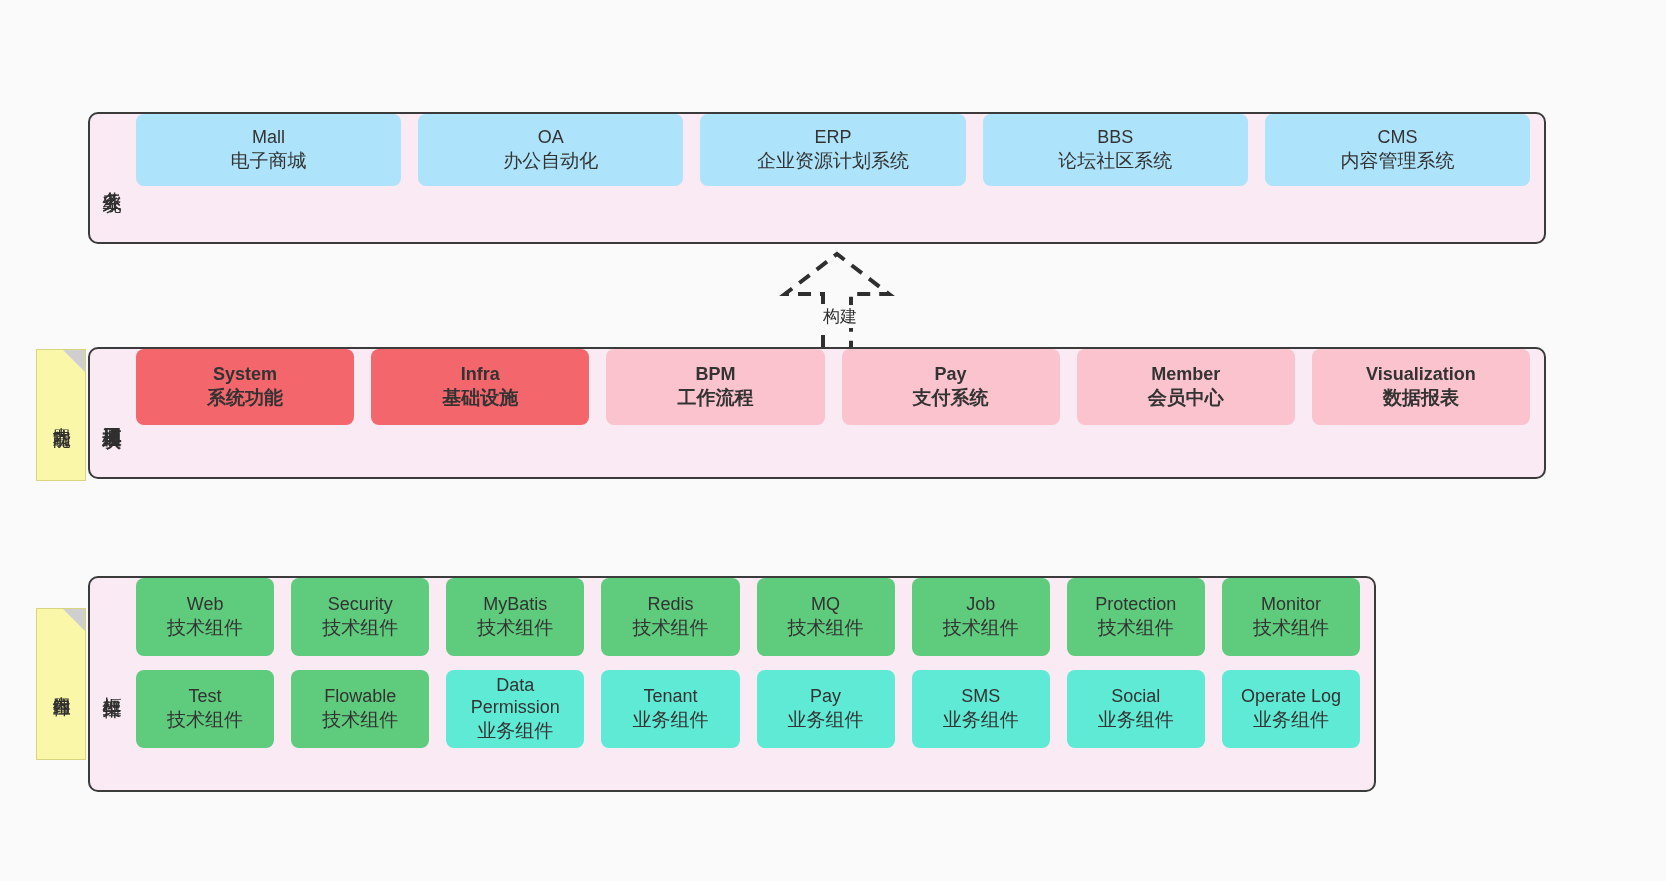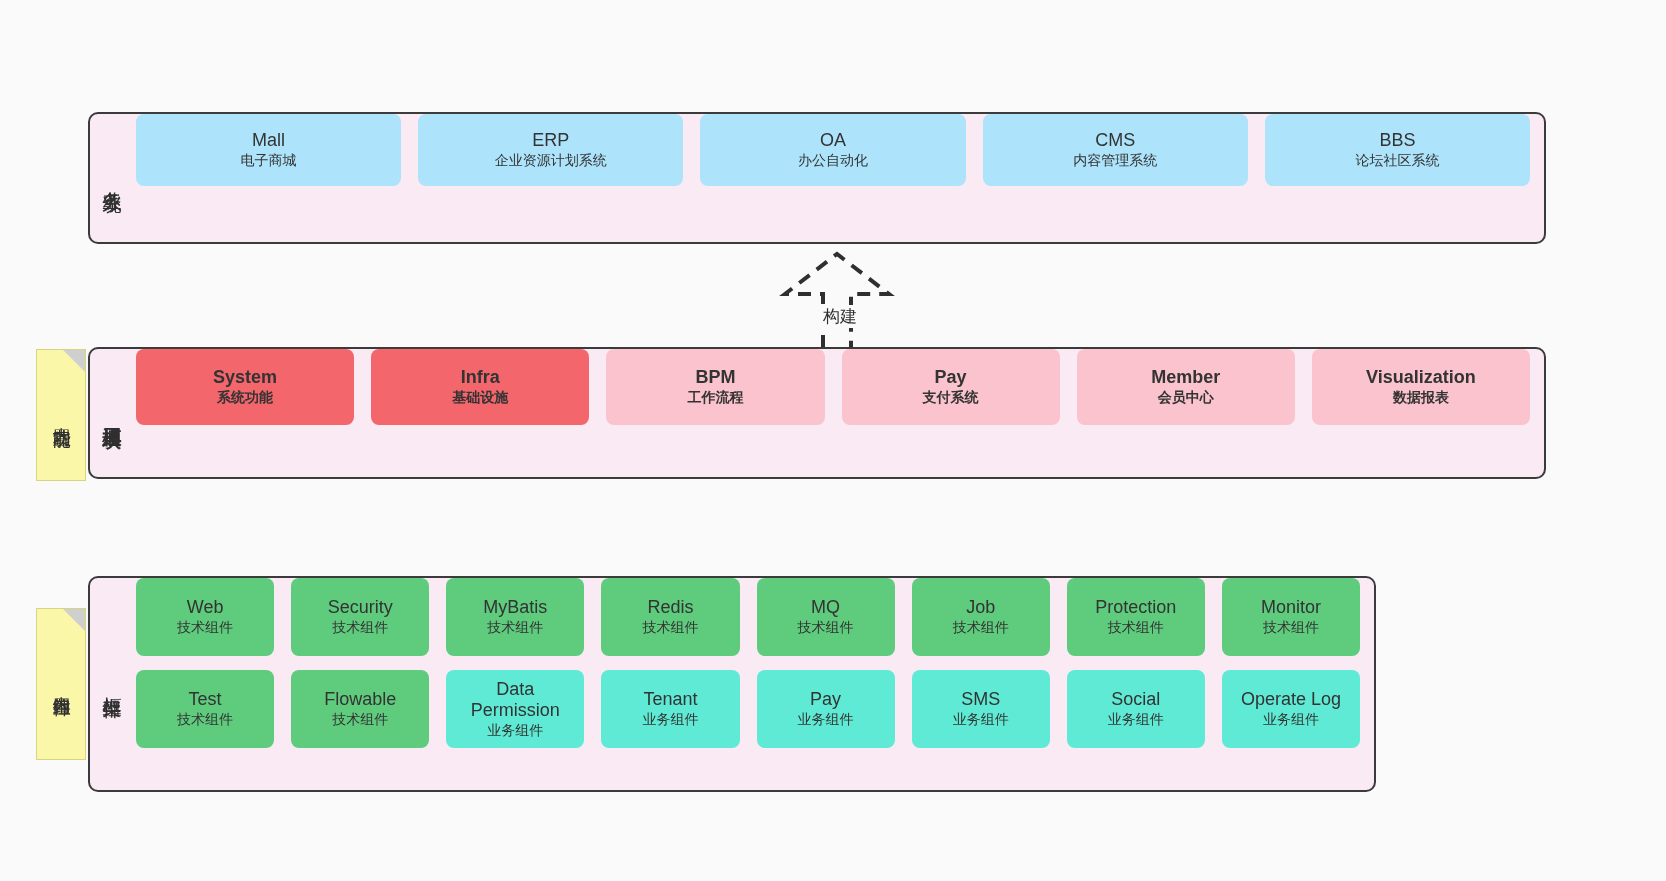--- a/index.html
+++ b/index.html
@@ -68,21 +68,21 @@
     display: flex;
     flex-direction: column;
     align-items: center;
     justify-content: center;
     text-align: center;
     line-height: 1.22;
     box-sizing: border-box;
     padding: 4px 6px;
   }
   .cell .en { font-size: 18px; }
-  .cell .cn { font-size: 14px; }
+  .cell .cn { font-size: 19px; }
 
   
   .c-blue      { background: #ade4fb; }
   .c-red       { background: #f2666c; }
   .c-pink      { background: #fac3cd; }
   .c-green     { background: #5ecb7d; }
   .c-lgreen    { background: #5eead4; }
 
   
   #layer-business {
@@ -185,38 +185,38 @@
     <div class="layer-title">业务系统</div>
     <div class="layer-body">
       <div class="cell-row">
 
         <div class="cell c-blue">
           <span class="en">Mall</span>
           <span class="cn">电子商城</span>
         </div>
 
         <div class="cell c-blue">
+          <span class="en">OA</span>
+          <span class="cn">办公自动化</span>
+        </div>
+
+        <div class="cell c-blue">
           <span class="en">ERP</span>
           <span class="cn">企业资源计划系统</span>
         </div>
 
-        <div class="cell c-blue">
-          <span class="en">OA</span>
-          <span class="cn">办公自动化</span>
-        </div>
-
+
+        <div class="cell c-blue">
+          <span class="en">BBS</span>
+          <span class="cn">论坛社区系统</span>
+        </div>
 
         <div class="cell c-blue">
           <span class="en">CMS</span>
           <span class="cn">内容管理系统</span>
-        </div>
-
-        <div class="cell c-blue">
-          <span class="en">BBS</span>
-          <span class="cn">论坛社区系统</span>
         </div>
 
       </div>
     </div>
   </div>
 
   <div class="arrow" id="arrow-build">
     <svg viewBox="0 0 160 96" xmlns="http://www.w3.org/2000/svg">
       <path d="M 66 96 L 66 42 L 28 42 L 80 2 L 132 42 L 94 42 L 94 96" fill="none" stroke="#2f2f2f" stroke-width="4" stroke-dasharray="13 9" stroke-linejoin="miter"></path>
     </svg>

